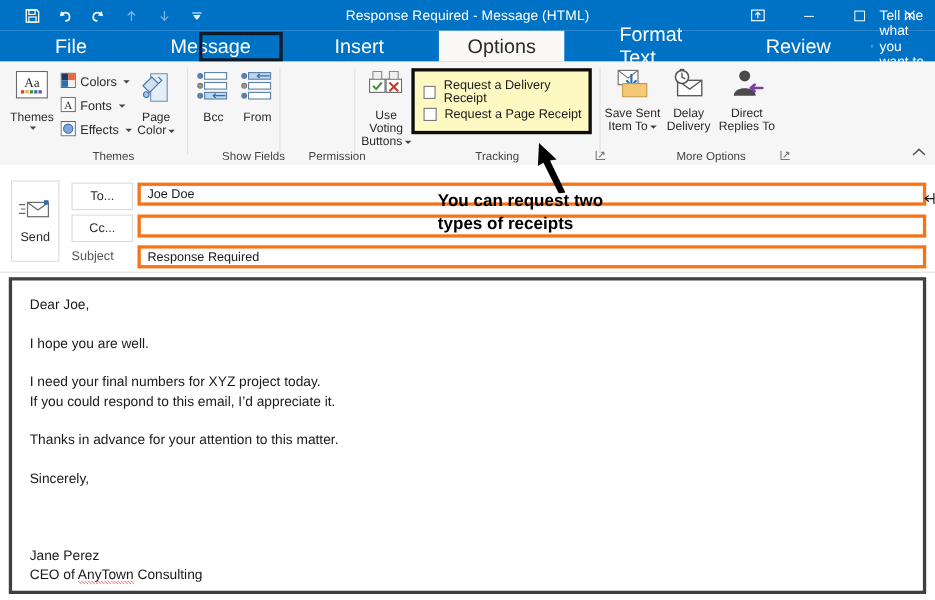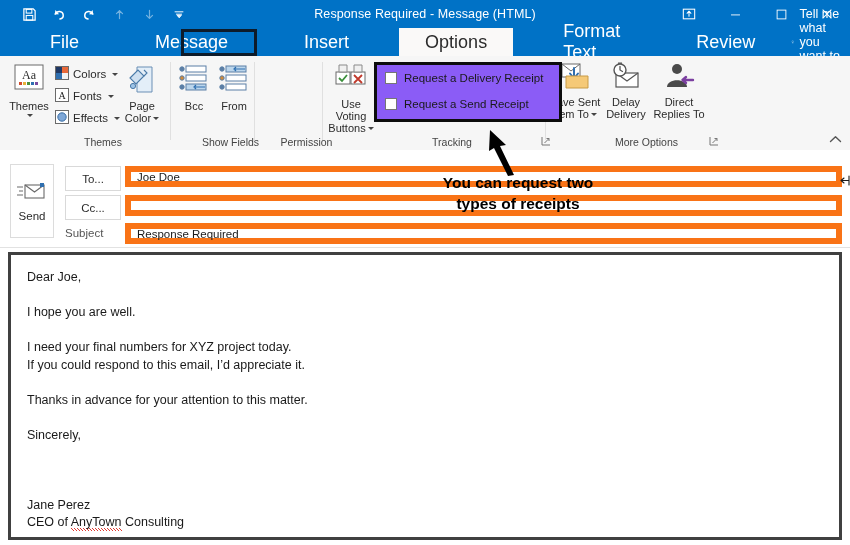--- a/index.html
+++ b/index.html
@@ -136,43 +136,43 @@
   }
   .collapse-chevron {
     position: absolute; right: 8px; bottom: 4px;
     color: #555; font-size: 11px;
   }
 
   
   .tracking-box {
     position: absolute;
     left: 374px; top: 62px;
-    width: 188px; height: 60px;
+    width: 164px; height: 60px;
     border: 3px solid #0d0d0d;
     box-sizing: border-box;
-    background: #8b5cf6;
+    background: #fef9c3;
   }
   .chk-row {
     position: absolute;
     display: flex; align-items: center; gap: 7px;
     font-size: 11.5px; color: #1a1a1a;
   }
   .chkbox {
     width: 12px; height: 12px;
     border: 1px solid #767676;
     background: #ffffff;
     box-sizing: border-box;
   }
 
   
   .annot {
     position: absolute;
     left: 398px; top: 172px;
     width: 240px;
-    text-align: center;
+    text-align: left;
     font-size: 15.5px;
     font-weight: bold;
     color: #000000;
     line-height: 21px;
     z-index: 40;
   }
   .annot-arrow {
     position: absolute;
     left: 470px; top: 128px;
     width: 60px; height: 48px;
@@ -204,21 +204,21 @@
     display: flex; align-items: center; justify-content: center;
     font-size: 11.5px; color: #2b2b2b;
   }
   .fieldlabel {
     position: absolute;
     font-size: 11.5px; color: #555555;
   }
   .fieldbox {
     position: absolute;
     height: 21px;
-    border: 6px solid #f97316;
+    border: 3px solid #f97316;
     background: #ffffff;
     display: flex; align-items: center;
     padding-left: 6px;
     font-size: 11.5px; color: #1a1a1a;
     box-sizing: border-box;
   }
 
   
   .bodyarea {
     position: absolute; left: 8px; top: 252px;
@@ -541,21 +541,21 @@
     </div>
   </div>
 
   <div class="tracking-box">
     <div class="chk-row" style="left:8px; top:7px;">
       <span class="chkbox"></span>
       <span>Request a Delivery Receipt</span>
     </div>
     <div class="chk-row" style="left:8px; top:33px;">
       <span class="chkbox"></span>
-      <span>Request a Send Receipt</span>
+      <span>Request a Page Receipt</span>
     </div>
   </div>
 
   <svg class="annot-arrow" viewBox="0 0 60 48">
     <path d="M44 47 L30 18 L36 17 L20 2 L19 23 L24 20 L38 48 Z" fill="#000000"></path>
   </svg>
   <div class="annot">
     <div>You can request two</div>
     <div>types of receipts</div>
   </div>

